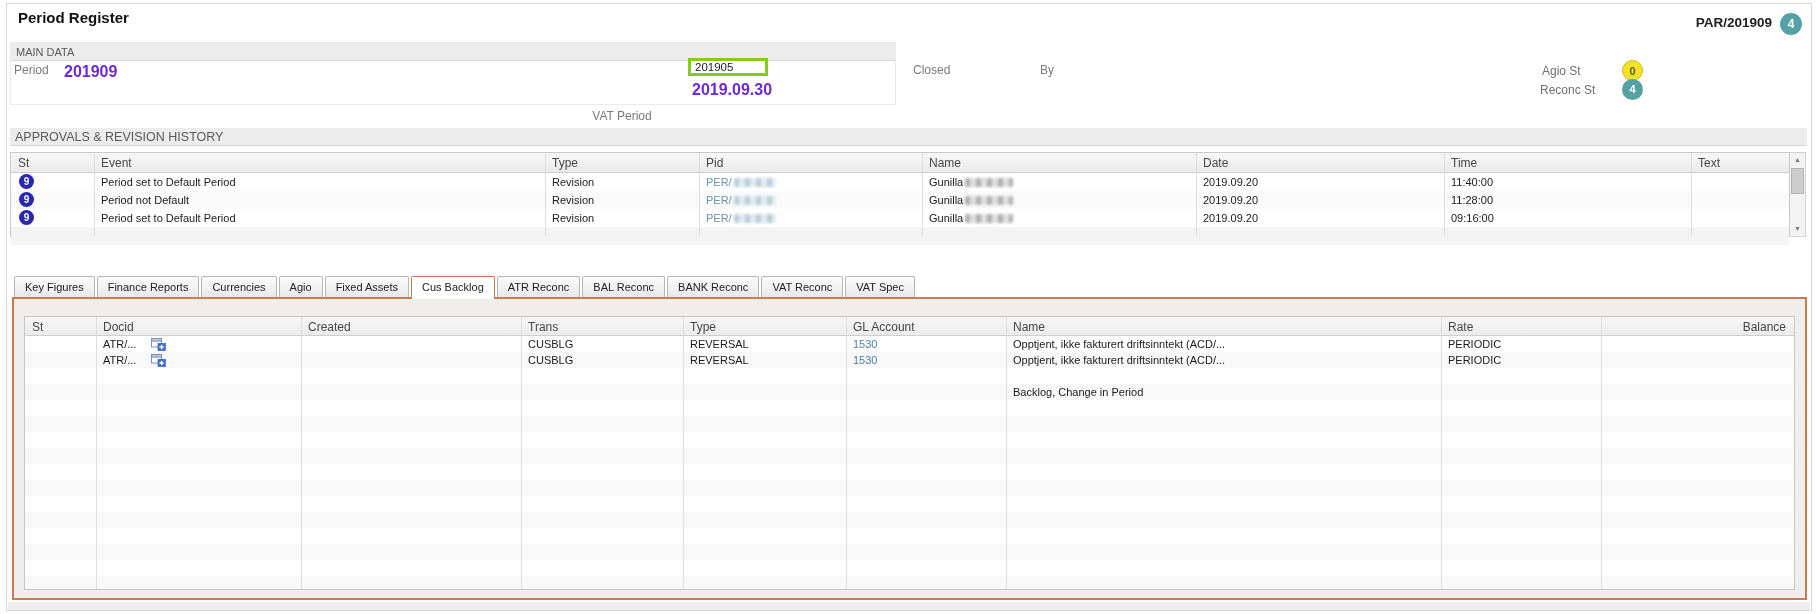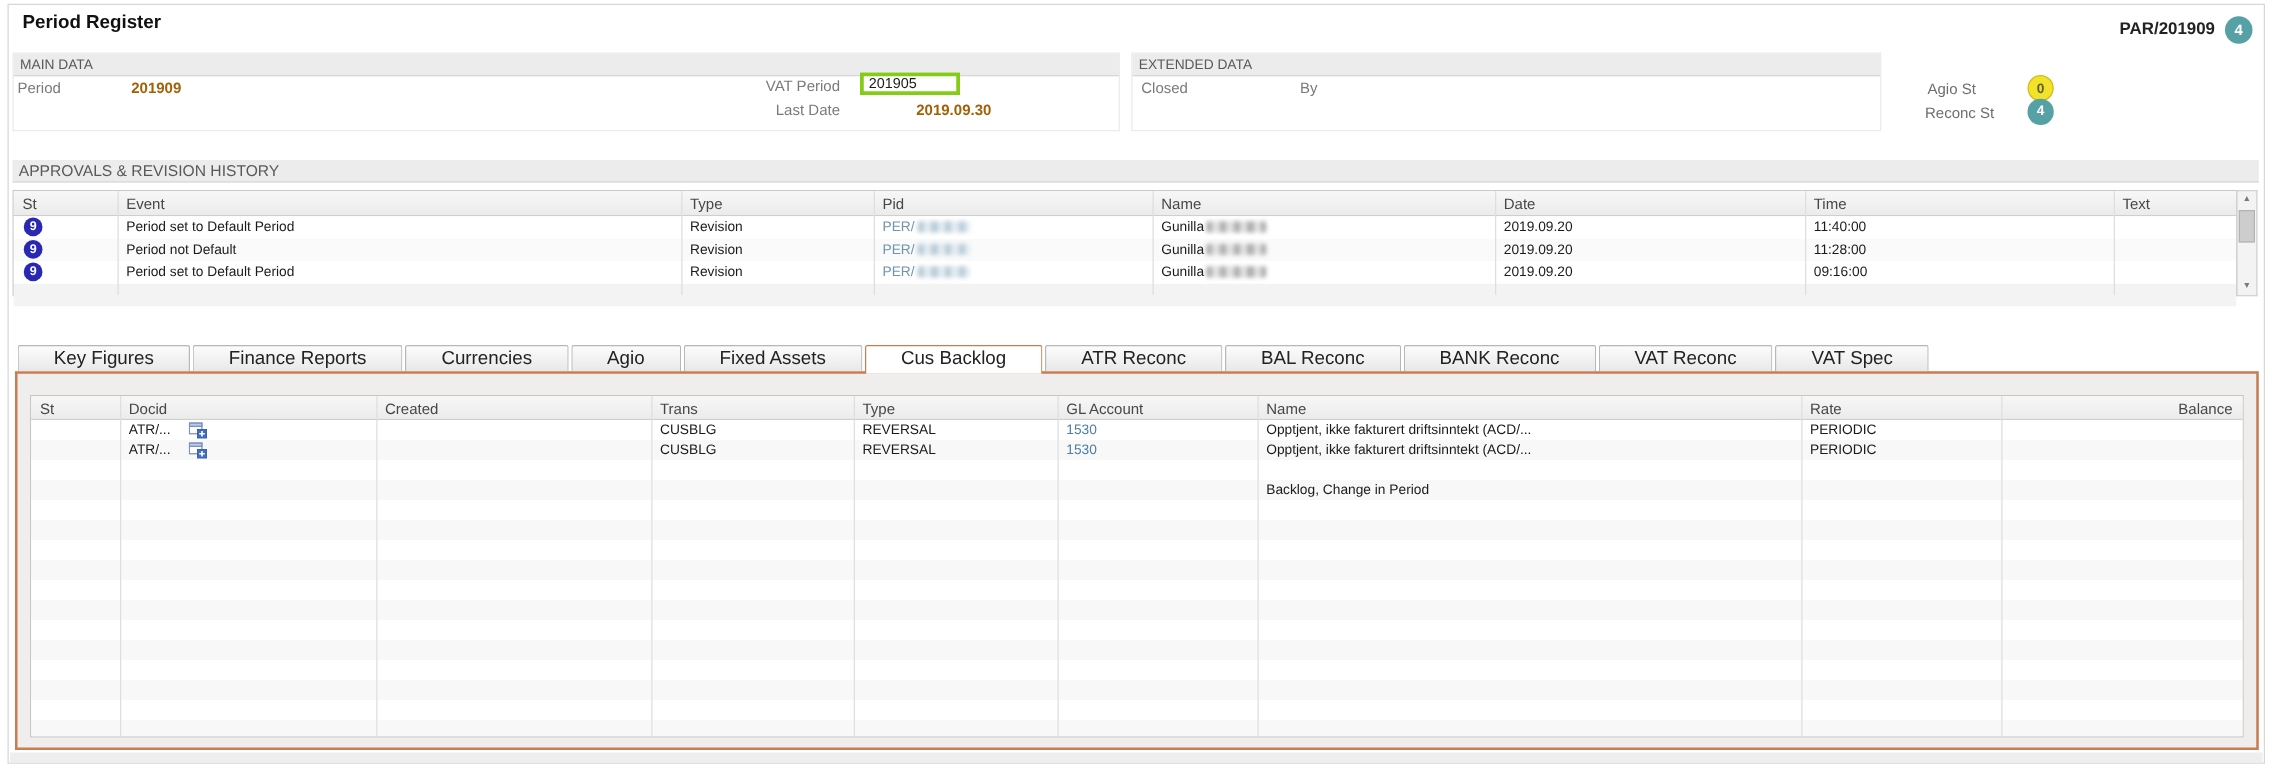--- a/index.html
+++ b/index.html
@@ -20,22 +20,22 @@
   .badge.big { position:absolute; width:22px; height:22px; line-height:22px; font-size:12px; }
   .record-badge { left:1780px; top:13px; }
 
   
   .panel { position:absolute; background:#fff; border:1px solid #eceaea; }
   .section-bar { height:18px; line-height:18px; background:#edecec; border-bottom:1px solid #d8d6d6;
     color:#595959; font-size:11px; padding-left:5px; }
   .panel-main { left:10px; top:42px; width:886px; height:63px; }
   .panel-ext  { left:905px; top:42px; width:600px; height:63px; }
   .lbl { position:absolute; font-size:12px; color:#7a7a7a; }
-  .val { position:absolute; font-size:12px; color:#a16207; font-weight:bold;margin-left:41px; }
-  .lbl.ra { text-align:right; }
+  .val { position:absolute; font-size:16px; color:#6d28d9; font-weight:bold; }
+  .lbl.ra { text-align:center;margin-top:47px; }
   .field-input { position:absolute; left:688px; top:58px; width:80px; height:18px;
     border:3px solid #84cc16; font-size:11.5px; padding:0 4px; color:#1c1c1c;
     font-family:"Liberation Sans","DejaVu Sans",sans-serif; }
   .status-lbl { position:absolute; font-size:12px; color:#6f6f6f; }
   .badge.small { position:absolute; width:21px; height:21px; line-height:21px; font-size:11px; }
 
   
   .approvals-bar { position:absolute; left:10px; top:128px; width:1797px; height:18px; line-height:18px;
     background:#edecec; border-bottom:1px solid #d8d6d6; color:#595959; font-size:12.5px; padding-left:5px; }
 
@@ -71,21 +71,21 @@
   .vscroll { position:absolute; left:1789px; top:152px; width:17px; height:85px;
     background:#f3f3f3; border:1px solid #d2d2d2; border-left-color:#c9c9c9; }
   .sb-btn { position:absolute; left:0; width:15px; height:14px; text-align:center;
     font-size:7px; color:#7a7a7a; line-height:14px; }
   .sb-up { top:0; } .sb-down { bottom:0; }
   .sb-thumb { position:absolute; left:1px; top:15px; width:13px; height:26px;
     background:#cdcdcd; border:1px solid #b3b3b3; }
 
   
   .tabbar { position:absolute; left:14px; top:276px; height:21px; display:flex; gap:2px; z-index:3; }
-  .tab { height:21px; line-height:20px; padding:0 28px; font-size:15px; color:#222;
+  .tab { height:21px; line-height:20px; padding:0 10px; font-size:11px; color:#222;
     background:linear-gradient(#fcfcfc,#e9e8e8); border:1px solid #b7b7b7; border-bottom:none;
     border-radius:2px 2px 0 0; white-space:nowrap; }
   .tab.active { height:23px; background:#fff; border:1px solid #c97c52; border-bottom:none; }
 
   
   .backlog-panel { position:absolute; left:12px; top:297px; width:1795px; height:303px;
     border:2px solid #c97c52; background:#f0eeec; }
   .tbl-backlog { left:24px; top:316px; width:1771px; height:274px; border-color:#c6c6c6; }
   .tbl-backlog .tbl-head { height:19px; }
   .tbl-backlog .th { top:3px; }
@@ -113,23 +113,20 @@
   <div class="panel panel-main">
     <div class="section-bar">MAIN DATA</div>
   </div>
   <span class="lbl" style="left:14px;top:63px">Period</span>
   <span class="val" style="left:64px;top:63px">201909</span>
   <span class="lbl ra" style="left:572px;top:62px;width:100px">VAT Period</span>
   <input class="field-input" value="201905" style="">
   <span class="lbl ra" style="left:572px;top:81px;width:100px">Last Date</span>
   <span class="val" style="left:692px;top:81px">2019.09.30</span>
 
-  <div class="panel panel-ext">
-    <div class="section-bar">EXTENDED DATA</div>
-  </div>
   <span class="lbl" style="left:913px;top:63px">Closed</span>
   <span class="lbl" style="left:1040px;top:63px">By</span>
 
   <span class="status-lbl" style="left:1542px;top:64px">Agio St</span>
   <span class="badge yellow small" style="left:1622px;top:60px">0</span>
   <span class="status-lbl" style="left:1540px;top:83px">Reconc St</span>
   <span class="badge teal small" style="left:1622px;top:79px">4</span>
 
   <div class="approvals-bar">APPROVALS &amp; REVISION HISTORY</div>
 

